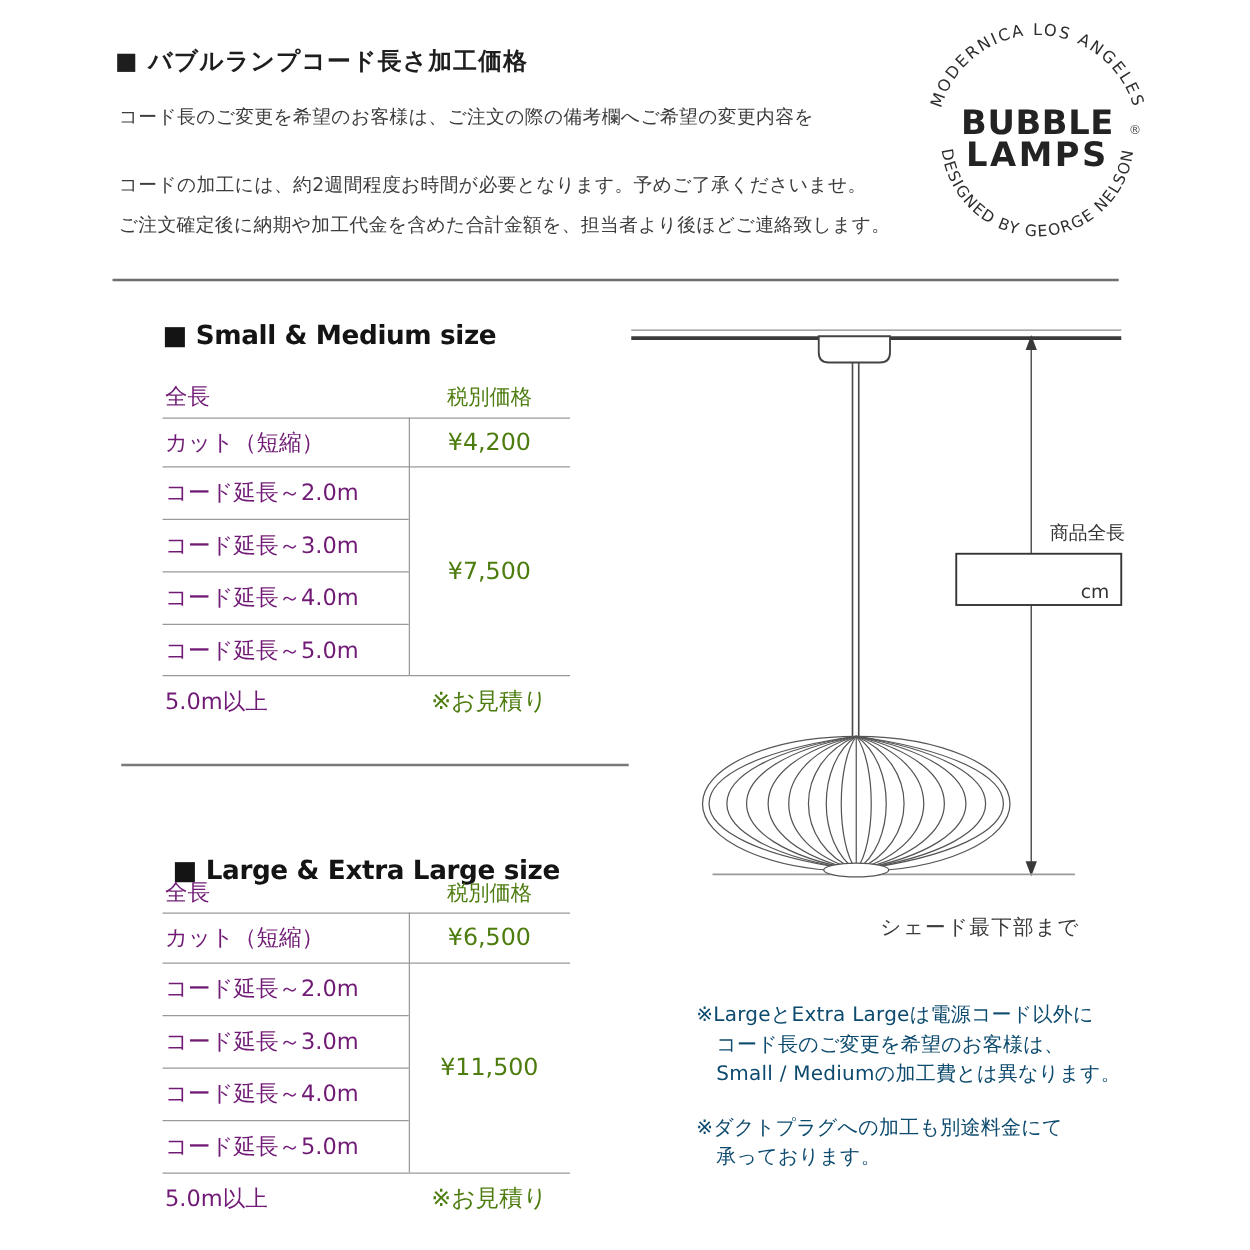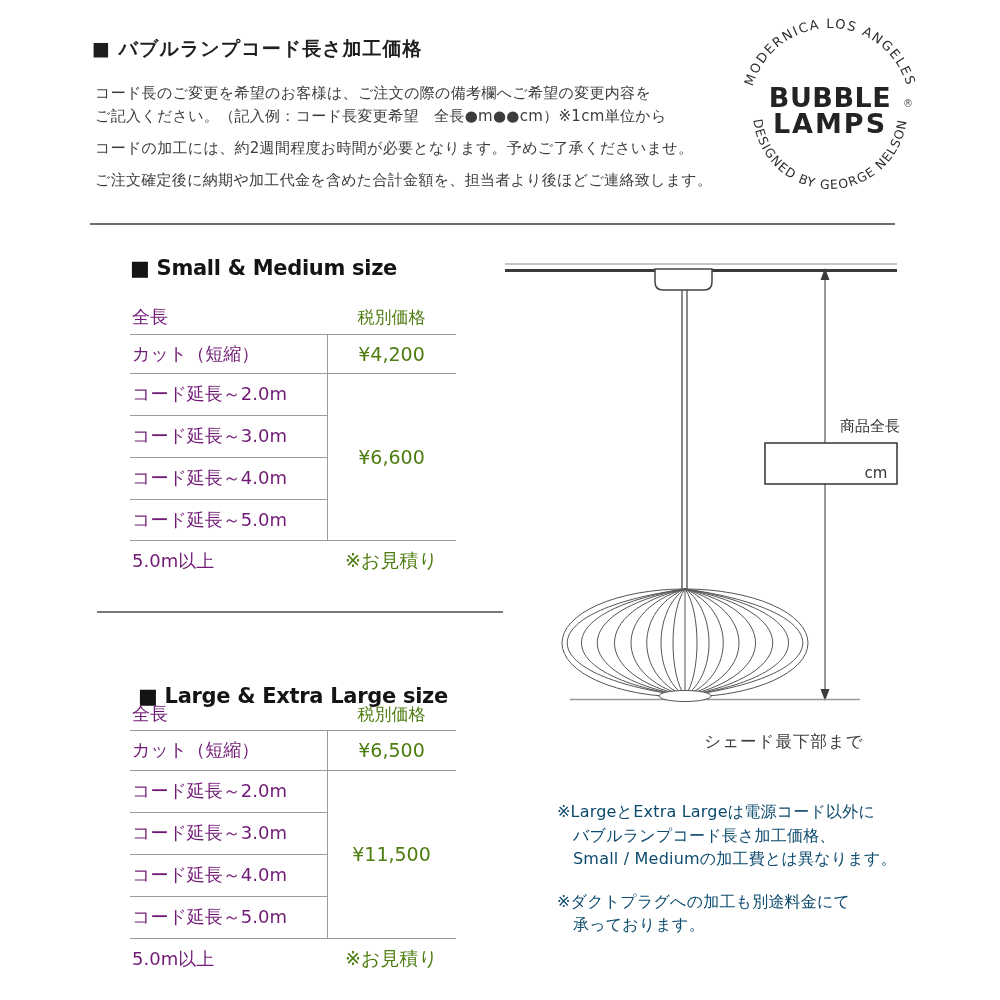--- a/index.html
+++ b/index.html
@@ -20,21 +20,20 @@
   svg text{font-family:"DejaVu Sans",sans-serif;}
 </style>
 </head>
 <body>
 
 <div id="page">
 
   <div class="abs main-title" style="left:92px;top:36px;">■ バブルランプコード長さ加工価格</div>
 
   <div class="abs intro-line" style="left:95px;top:84px;">コード長のご変更を希望のお客様は、ご注文の際の備考欄へご希望の変更内容を</div>
-  <div class="abs intro-line" style="left:95px;top:107px;">ご記入ください。（記入例：コード長変更希望　全長●m●●cm）※1cm単位から</div>
   <div class="abs intro-line" style="left:95px;top:139px;">コードの加工には、約2週間程度お時間が必要となります。予めご了承くださいませ。</div>
   <div class="abs intro-line" style="left:95px;top:171px;">ご注文確定後に納期や加工代金を含めた合計金額を、担当者より後ほどご連絡致します。</div>
 
   <svg class="abs" style="left:738px;top:12px;" width="186" height="196" viewBox="0 0 186 196">
     <defs>
       <path id="arcTop" d="M 12 96 A 80 80 0 0 1 172 96" fill="none"></path>
       <path id="arcBottom" d="M 15 100 A 77 77 0 0 0 169 100" fill="none"></path>
     </defs>
     <text font-size="13" font-weight="500" fill="#2e2e2e" letter-spacing="1.6">
       <textPath href="#arcTop" startOffset="50%" text-anchor="middle">MODERNICA  LOS ANGELES</textPath>
@@ -63,21 +62,21 @@
   <div class="tvline" style="left:327px;top:334px;height:206px;"></div>
 
   <div class="cell" style="left:132px;top:334px;height:39px;">カット（短縮）</div>
   <div class="cell" style="left:132px;top:373px;height:42px;">コード延長～2.0m</div>
   <div class="cell" style="left:132px;top:415px;height:42px;">コード延長～3.0m</div>
   <div class="cell" style="left:132px;top:457px;height:42px;">コード延長～4.0m</div>
   <div class="cell" style="left:132px;top:499px;height:41px;">コード延長～5.0m</div>
   <div class="cell" style="left:132px;top:540px;height:42px;">5.0m以上</div>
 
   <div class="pricecell" style="left:327px;top:334px;width:129px;height:39px;">¥4,200</div>
-  <div class="pricecell" style="left:327px;top:373px;width:129px;height:167px;">¥6,600</div>
+  <div class="pricecell" style="left:327px;top:373px;width:129px;height:167px;">¥7,500</div>
   <div class="pricecell" style="left:327px;top:540px;width:129px;height:42px;">※お見積り</div>
 
   <div class="rule" style="left:97px;top:611px;width:406px;height:2px;background:#7a7a7a;"></div>
 
   <div class="abs sec-title" style="left:138px;top:653px;margin-top:31px;">■ Large &amp; Extra Large size</div>
 
   <div class="cell th" style="left:132px;top:699px;height:30px;">全長</div>
   <div class="pricecell th" style="left:327px;top:699px;width:129px;height:30px;font-size:17px;">税別価格</div>
 
   <div class="tline" style="left:130px;top:730px;width:326px;"></div>
@@ -138,18 +137,18 @@
     </g>
 
     <text x="370" y="176" text-anchor="middle" font-size="15" fill="#333">商品全長</text>
     <rect x="265" y="188" width="132" height="41" fill="#ffffff" stroke="#333" stroke-width="1.5"></rect>
     <text x="376" y="223" text-anchor="middle" font-size="15" fill="#333">cm</text>
 
     <text x="284" y="492" text-anchor="middle" font-size="16.5" fill="#3c3c3c" letter-spacing="1">シェード最下部まで</text>
   </svg>
 
   <div class="abs note-line" style="left:557px;top:802px;">※LargeとExtra Largeは電源コード以外に</div>
-  <div class="abs note-line" style="left:573px;top:826px;">バブルランプコード長さ加工価格、</div>
+  <div class="abs note-line" style="left:573px;top:826px;">コード長のご変更を希望のお客様は、</div>
   <div class="abs note-line" style="left:557px;top:892px;">※ダクトプラグへの加工も別途料金にて</div>
   <div class="abs note-line" style="left:573px;top:849px;">Small / Mediumの加工費とは異なります。</div>
   <div class="abs note-line" style="left:573px;top:915px;">承っております。</div>
 
 </div>
 
 </body></html>

